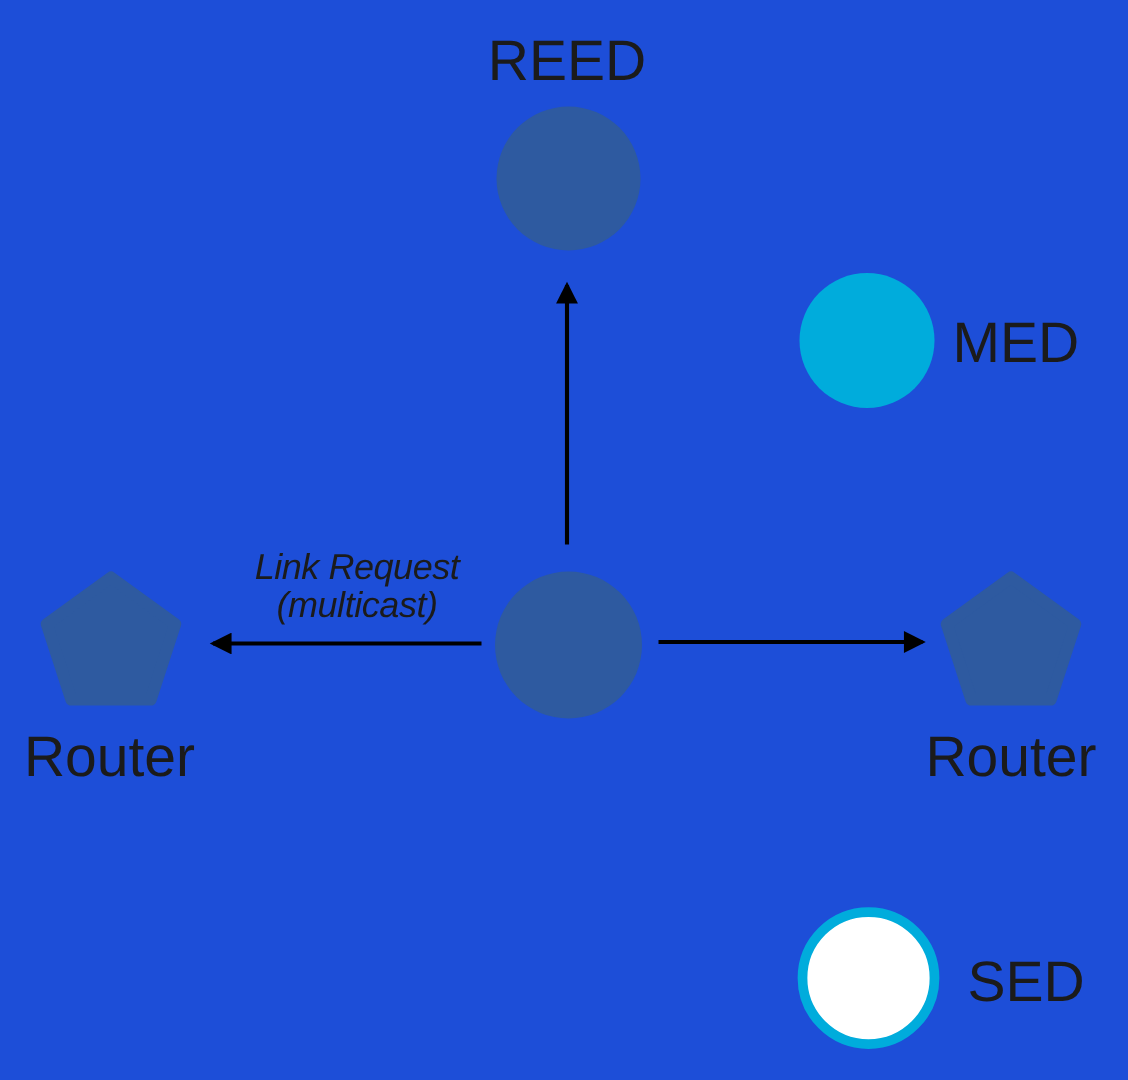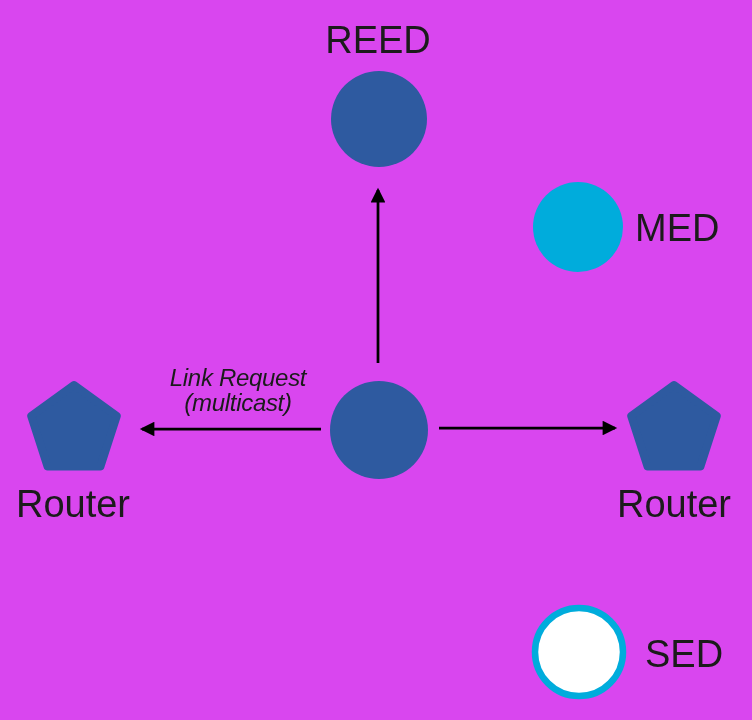--- a/index.html
+++ b/index.html
@@ -1,20 +1,20 @@
 <!DOCTYPE html>
 <html><head>
 <meta charset="utf-8">
 <style>
   html, body { margin: 0; padding: 0; background: #ffffff; }
   .stage {
     position: relative;
     width: 752px;
     height: 720px;
-    background: #d946ef;
+    background: #1d4ed8;
     font-family: "Liberation Sans", sans-serif;
     overflow: hidden;
   }
   svg { display: block; }
   .node-label {
     font-family: "Liberation Sans", sans-serif;
     font-size: 38px;
     font-weight: 400;
   }
   .annot-label {

